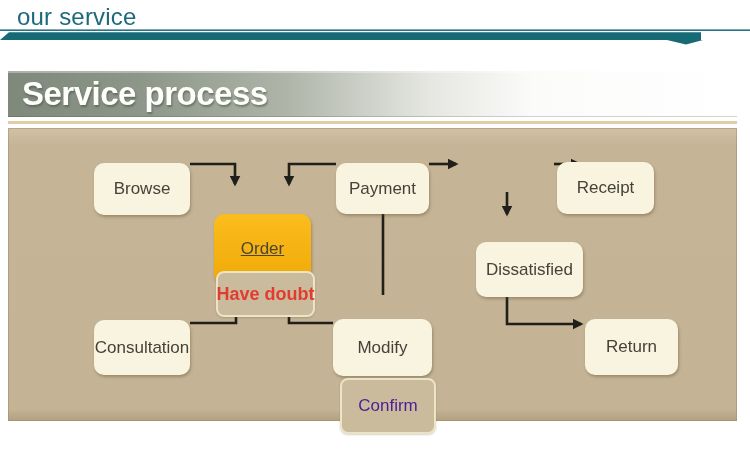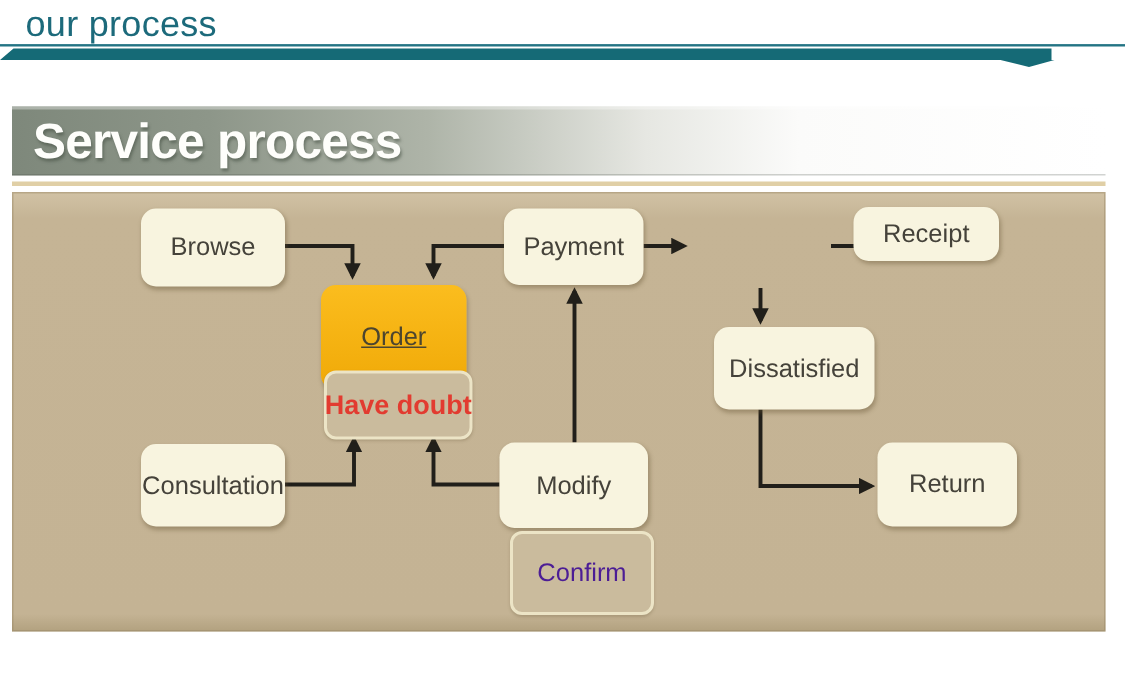--- a/index.html
+++ b/index.html
@@ -20,47 +20,47 @@
                 text-shadow:1px 2px 2px rgba(70,80,68,.55);text-align:center;}
   .tan-line{position:absolute;left:8px;top:121px;width:729px;height:3px;background:#e0cfa6;}
 
   
   .panel{position:absolute;left:8px;top:128px;width:729px;height:293px;
          background:linear-gradient(180deg,#d1c2a5 0%,#c5b495 6%,#c4b394 96%,#b2a17f 100%);
          box-shadow:inset 0 0 0 1px rgba(150,132,100,.45);}
   .arrow-layer{position:absolute;left:0;top:0;width:729px;height:293px;z-index:1;}
 
   .node{position:absolute;z-index:2;display:flex;align-items:center;justify-content:center;
-        border-radius:10px;font-size:17px;color:#45423a;white-space:nowrap;}
+        border-radius:10px;font-size:17px;color:#45423a;white-space:nowrap;margin-top:24px;}
   .cream{background:#f8f4df;box-shadow:1px 2px 3px rgba(97,80,48,.40);}
   .orange{background:linear-gradient(180deg,#fbbd1e 0%,#f0a907 100%);
           box-shadow:1px 2px 3px rgba(97,80,48,.40);color:#4c452f;}
   .ghost{background:#cabb9d;border:2px solid #ece4c6;border-radius:8px;
          box-shadow:0 1px 2px rgba(97,80,48,.25);}
   .doubt-text{color:#e23b30;font-weight:700;font-size:18px;}
   .confirm-text{color:#4c1d95;}
 
   .n-browse{left:86px;top:11px;width:96px;height:52px;}
   .n-payment{left:328px;top:11px;width:93px;height:51px;}
   .n-deliver{left:452px;top:10px;width:94px;height:54px;}
-  .n-receipt{left:561px;top:10px;width:97px;height:36px;}
+  .n-receipt{left:549px;top:10px;width:97px;height:52px;}
   .n-order{left:206px;top:62px;width:97px;height:70px;text-decoration:underline;}
   .n-havedoubt{left:208px;top:119px;width:95px;height:42px;}
   .n-dissatisfied{left:468px;top:90px;width:107px;height:55px;}
   .n-consultation{left:86px;top:168px;width:96px;height:55px;font-size:17px;}
   .n-modify{left:325px;top:167px;width:99px;height:57px;}
   .n-confirm{left:332px;top:226px;width:92px;height:52px;}
   .n-return{left:577px;top:167px;width:93px;height:56px;}
 </style>
 </head>
 <body>
 
 <div id="page">
 
-  <div class="hdr-title">our process</div>
+  <div class="hdr-title">our service</div>
   <svg class="ribbon-svg" viewBox="0 0 750 17" preserveAspectRatio="none">
     <rect x="0" y="0.4" width="750" height="1.6" fill="#237484"></rect>
     <polygon points="9,3.3 701,3.3 701,11 703,11 686,15.6 667,11 0,11" fill="#156a76"></polygon>
   </svg>
 
   <div class="banner">
     <div class="banner-title">Service process</div>
   </div>
   <div class="tan-line"></div>
 

